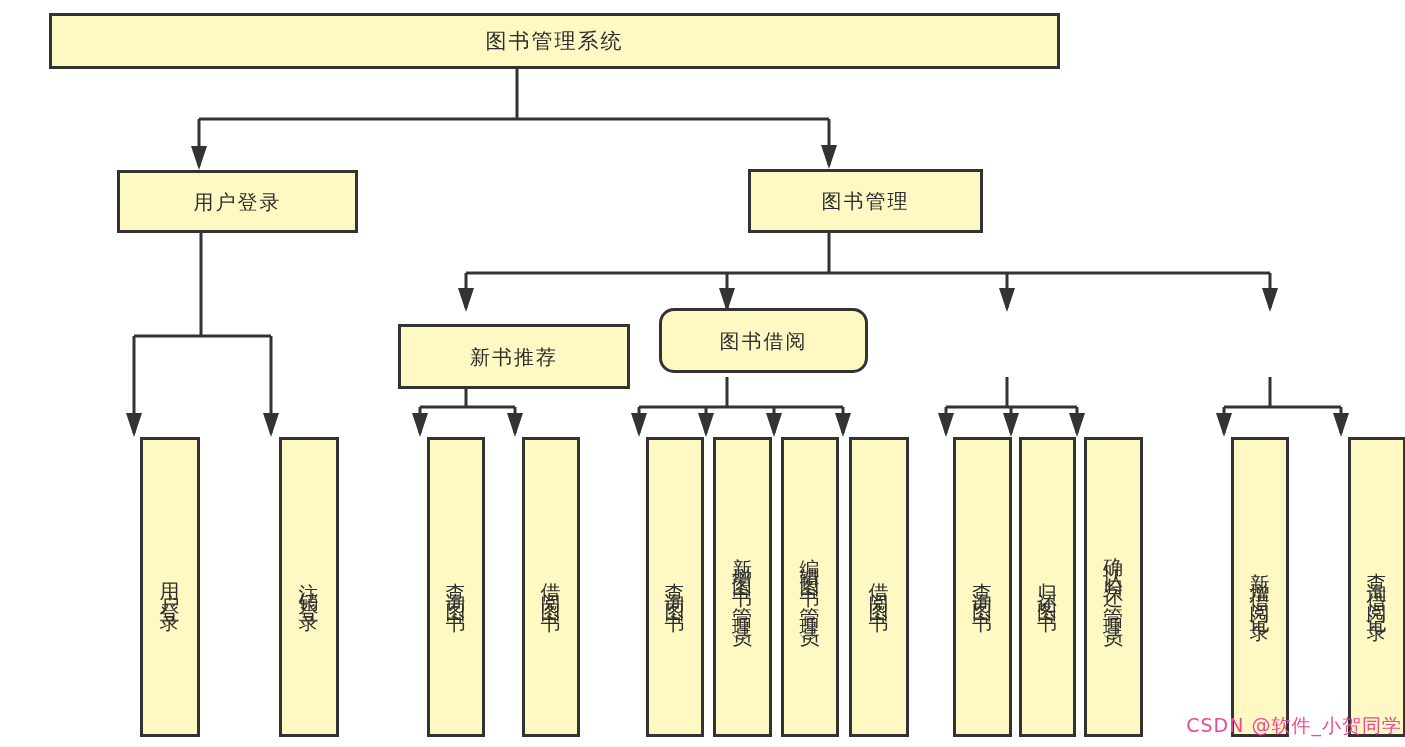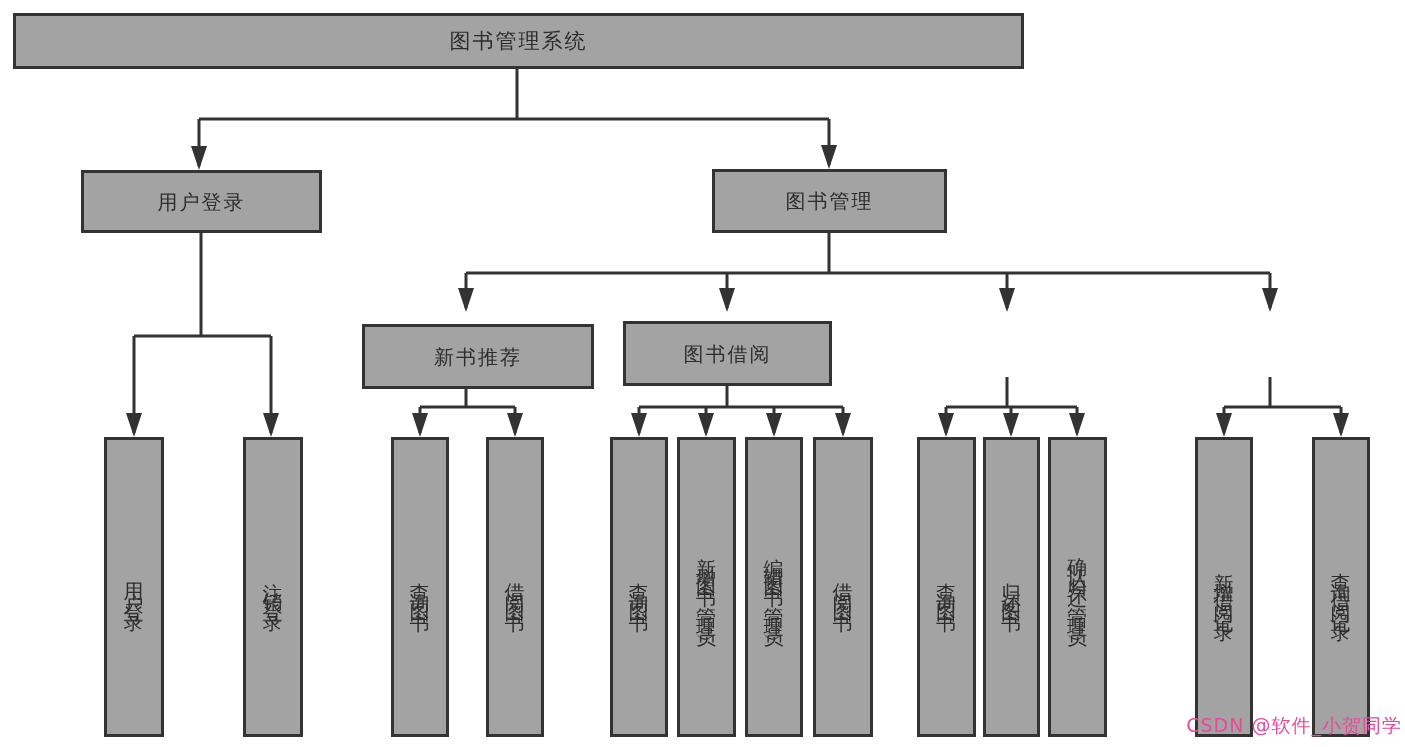--- a/index.html
+++ b/index.html
@@ -7,26 +7,27 @@
     position:relative;
     width:1405px; height:747px;
     background:#ffffff;
     font-family:"DejaVu Sans", sans-serif;
     overflow:hidden;
   }
   svg.wires { position:absolute; left:0; top:0; width:1405px; height:747px; z-index:1; }
   .node {
     position:absolute;
     box-sizing:border-box;
-    background:#a3a3a3;
+    background:#fef9c3;
     border:3px solid #333333;
     color:#2d2d2d;
     display:flex; align-items:center; justify-content:center;
     z-index:2;
     line-height:1;
+    margin-left:36px;
   }
   .root-node  { font-size:21px; letter-spacing:2px; }
   .h-node     { font-size:20px; letter-spacing:2px; }
   .leaf {
     writing-mode:vertical-rl;
     font-size:20px;
     letter-spacing:10px;
     text-align:center;
   }
   .watermark {
@@ -38,21 +39,21 @@
     letter-spacing:1px;
     white-space:nowrap;
   }
 
   
   #n-root   { left:13px;  top:13px;  width:1011px; height:56px; }
   #n-login  { left:81px;  top:170px; width:241px;  height:63px; }
   #n-mgmt   { left:712px; top:169px; width:235px;  height:64px; }
 
   #n-nbr { left:362px;  top:324px; width:232px; height:65px; }
-  #n-bb  { left:623px;  top:321px; width:209px; height:65px; }
+  #n-bb  { left:623px;  top:308px; width:209px; height:65px;border-radius:15px; }
   #n-cb  { left:902px;  top:312px; width:210px; height:65px; }
   #n-br  { left:1166px; top:312px; width:209px; height:65px; }
 
   .leaf { top:437px; height:300px; }
   #l-ulogin  { left:104px;  width:60px; }
   #l-ulogout { left:243px;  width:60px; }
   #l-nbr1    { left:391px;  width:58px; }
   #l-nbr2    { left:486px;  width:58px; }
   #l-bb1     { left:610px;  width:58px; }
   #l-bb2     { left:677px;  width:59px; }

